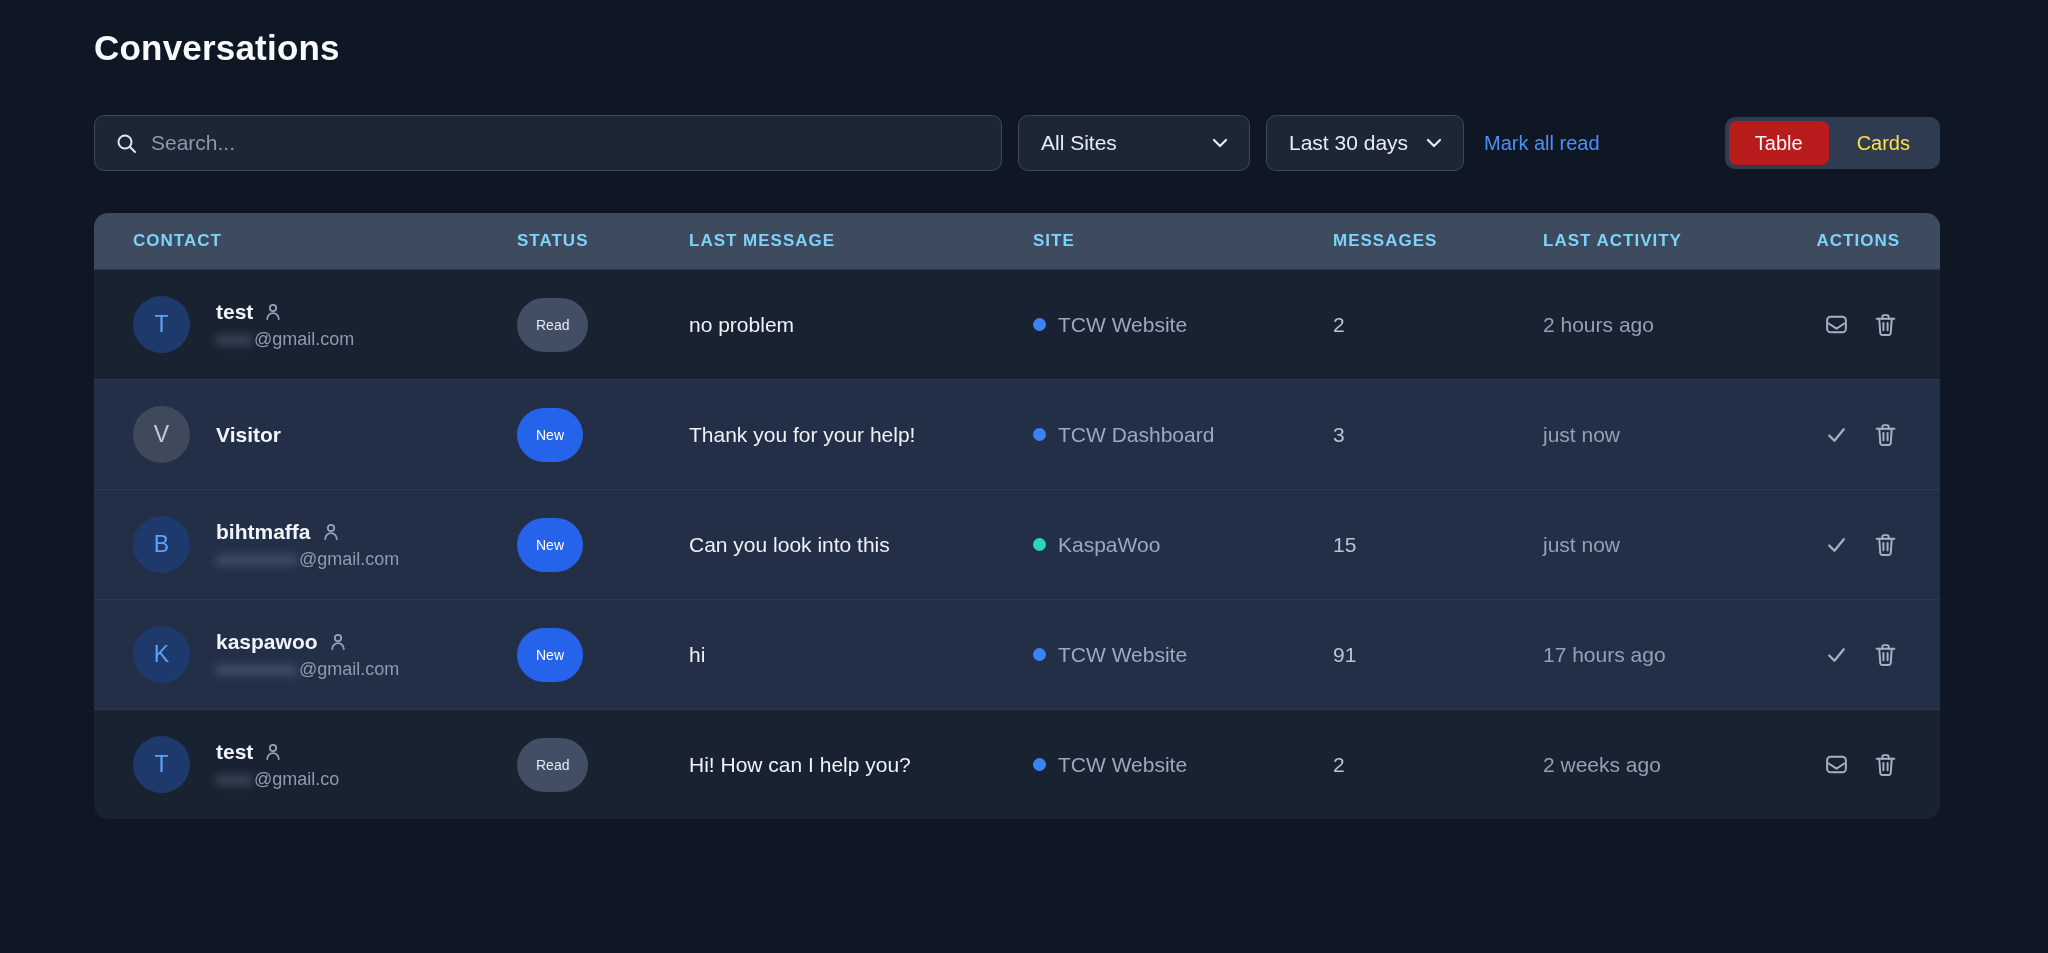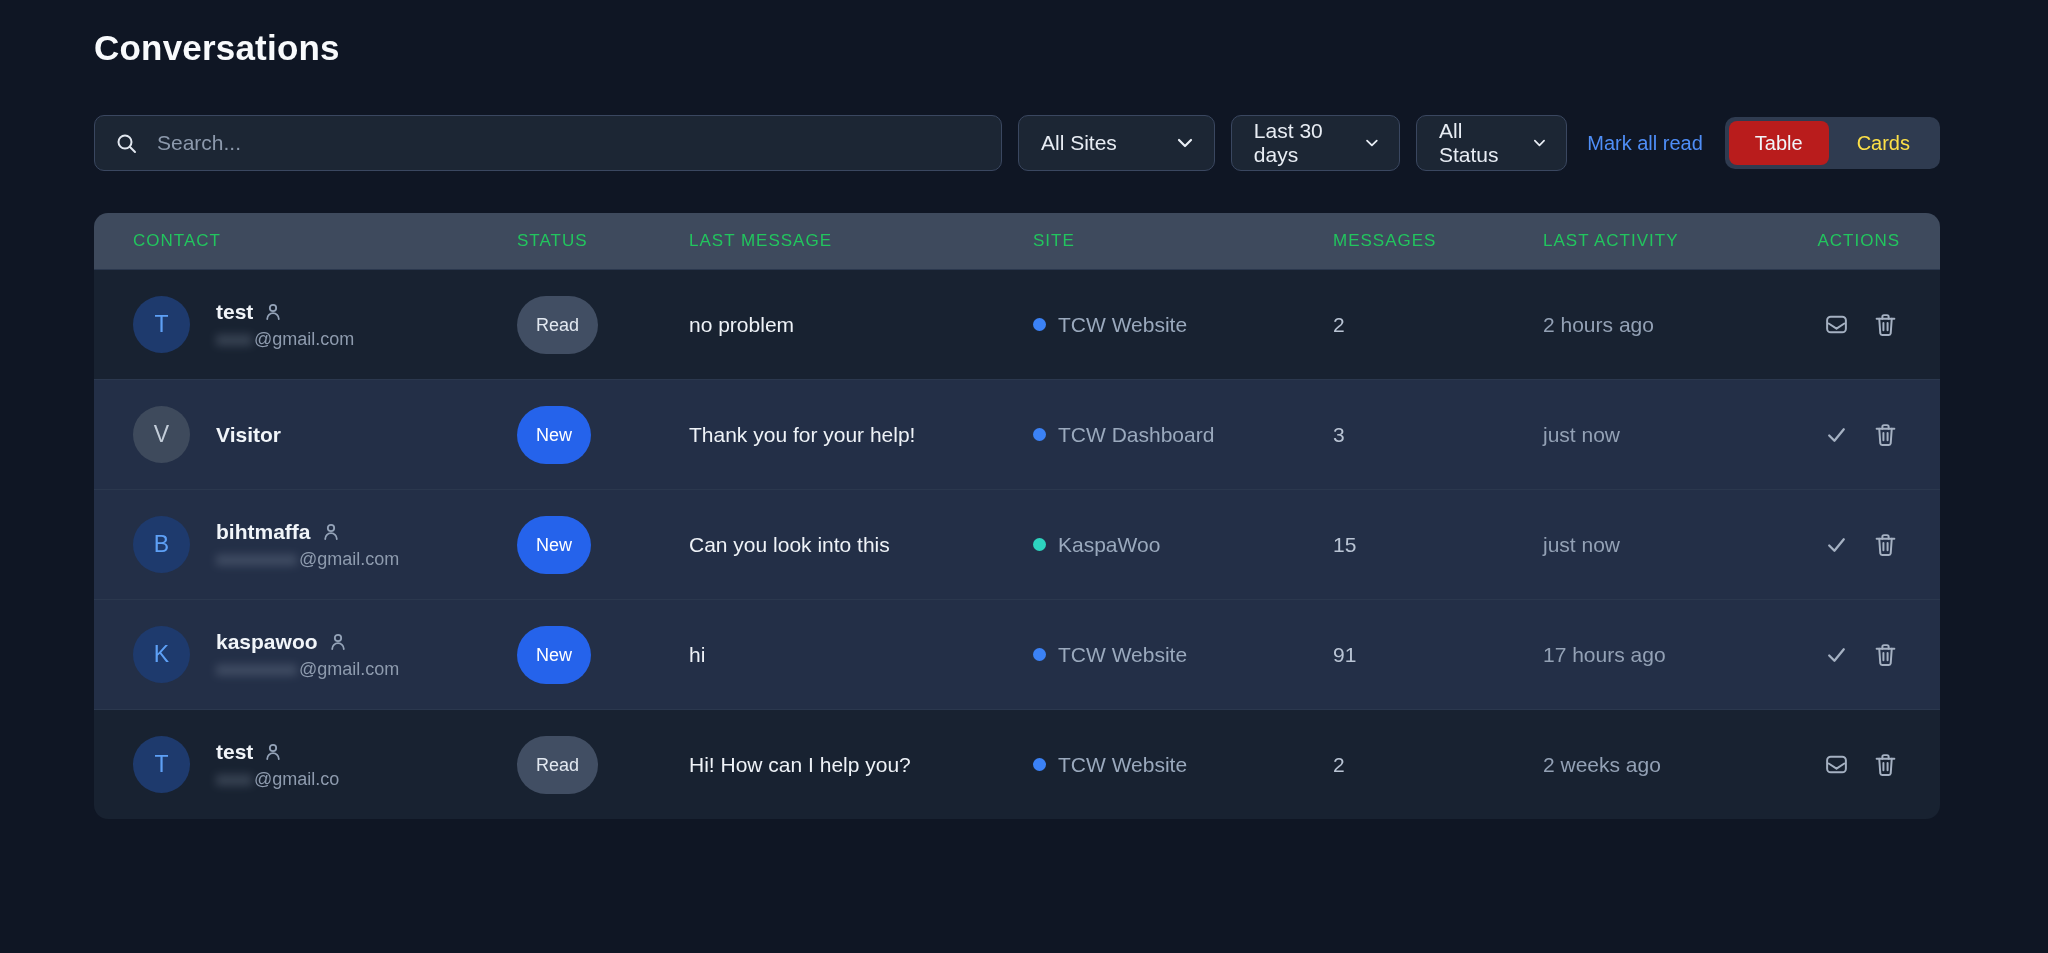--- a/index.html
+++ b/index.html
@@ -16,21 +16,21 @@
     position:absolute; left:94px; top:28px;
     font-size:35px; font-weight:800; color:#f8fafc; letter-spacing:.2px;
   }
 
   
   .filter-bar {
     position:absolute; left:94px; top:115px; width:1846px; height:56px;
     display:flex; align-items:center; gap:16px;
   }
   .search-box {
-    flex:0 0 908px; height:56px; display:flex; align-items:center; gap:20px;
+    flex:0 0 908px; height:56px; display:flex; align-items:center; gap:14px;
     background:#1c2634; border:1px solid #3a4760; border-radius:10px;
     padding:0 20px;
   }
   .search-box svg { flex:0 0 auto; }
   .search-input {
     flex:1; background:transparent; border:none; outline:none;
     font-family:inherit; font-size:21px; color:#e2e8f0;
   }
   .search-input::placeholder { color:#8c99ac; }
   .dropdown {
@@ -60,21 +60,21 @@
   .table {
     position:absolute; left:94px; top:213px; width:1846px;
     border-radius:14px; overflow:hidden;
   }
   .thead {
     height:56px; background:#3e4a5d; display:grid;
     grid-template-columns:384px 172px 344px 300px 210px 248px 1fr;
     align-items:center; padding:0 40px 0 39px;
   }
   .th {
-    font-size:17px; font-weight:400; color:#22c55e;
+    font-size:17px; font-weight:700; color:#7dd3fc;
     text-transform:uppercase; letter-spacing:1px;
   }
   .th-actions { text-align:right; }
   .row {
     height:110px; display:grid;
     grid-template-columns:384px 172px 344px 300px 210px 248px 1fr;
     align-items:center; padding:0 40px 0 39px; cursor:pointer;
     border-top:1px solid #2b384e;
   }
   .row:first-of-type { border-top:none; }
@@ -91,21 +91,21 @@
   .avatar.gray { background:#3e4a5c; color:#c3cdd9; }
   .who { display:flex; flex-direction:column; gap:5px; }
   .name-line { display:flex; align-items:center; gap:10px; }
   .name { font-size:21px; font-weight:600; color:#f1f5f9; }
   .person-ico { display:flex; color:#94a3b8; }
   .email-line { font-size:18px; color:#8e9bae; display:flex; align-items:flex-end; }
   .email-redacted { filter:blur(5px); opacity:.85; margin-right:2px; }
 
   .pill {
     display:inline-block; padding:20px 19px; border-radius:999px;
-    font-size:18px; line-height:1;
+    font-size:14px; line-height:1;
   }
   .pill-read { background:#414e63; color:#e2e8f0; }
   .pill-new  { background:#2563eb; color:#ffffff; }
 
   .cell-msg { font-size:21px; color:#eef2f7; }
   .cell-site { display:flex; align-items:center; gap:12px; font-size:21px; color:#9aa9bd; }
   .dot { width:13px; height:13px; border-radius:50%; flex:0 0 auto; }
   .cell-num { font-size:21px; color:#b9c4d4; }
   .cell-activity { font-size:21px; color:#93a1b5; }
 
@@ -167,26 +167,20 @@
         </svg>
     </div>
 
     <div class="dropdown dd-date">
       <span>Last 30 days</span>
       <svg width="22" height="22" viewBox="0 0 22 22">
           <use href="#ic-chevron"></use>
         </svg>
     </div>
 
-    <div class="dropdown dd-status">
-      <span>All Status</span>
-      <svg width="22" height="22" viewBox="0 0 22 22">
-          <use href="#ic-chevron"></use>
-        </svg>
-    </div>
 
     <button class="link-mark">Mark all read</button>
 
     <div class="view-toggle">
       <button class="seg active">Table</button>
       <button class="seg inactive">Cards</button>
     </div>
   </div>
 
   <div class="table">

